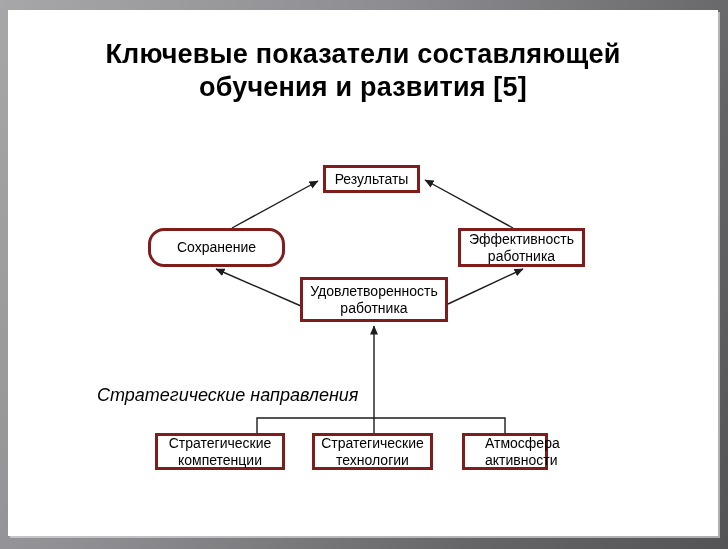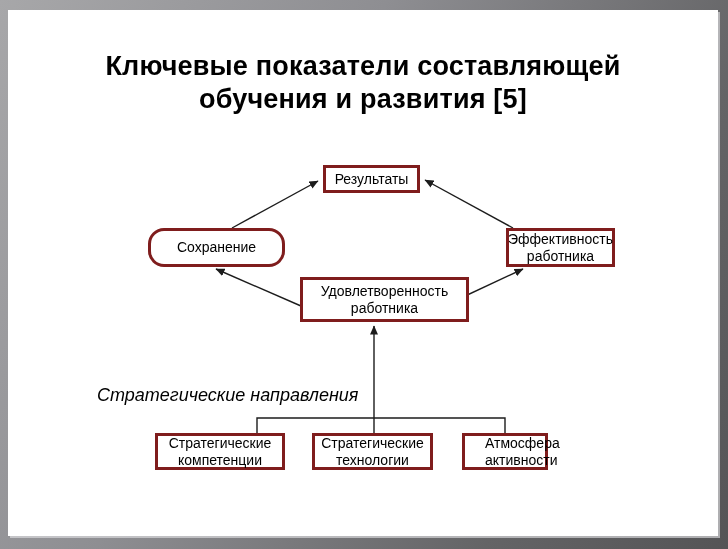--- a/index.html
+++ b/index.html
@@ -8,42 +8,42 @@
     background:linear-gradient(118deg,#a7a7a9 0%,#8e8e92 38%,#646466 76%,#545456 100%);
     font-family:"Liberation Sans", sans-serif;
     color:#000;
   }
   .slide{
     position:absolute;left:8px;top:10px;width:710px;height:526px;
     background:#ffffff;
     box-shadow:2px 2px 0 0 rgba(222,222,226,0.65);
   }
   .title{
-    position:absolute;left:0;right:0;top:28px;margin:12px;
+    position:absolute;left:0;right:0;top:28px;margin:0;
     text-align:center;font-size:27px;font-weight:bold;line-height:33px;
     letter-spacing:0.2px;
   }
   .title .t-line{display:block;}
   .subtitle{
     position:absolute;left:26px;top:119px;margin:0;
     font-size:17px;line-height:21px;white-space:pre-wrap;
   }
   .diagram{position:absolute;left:0;top:0;width:710px;height:526px;}
   .diagram svg{position:absolute;left:0;top:0;}
   .node{
     position:absolute;box-sizing:border-box;
     background:#fff;border:3px solid #7f1d1d;
     display:flex;flex-direction:column;justify-content:center;align-items:center;
     font-size:14px;line-height:17px;text-align:center;
   }
   .node span{display:block;}
   .n-results      {left:315px;top:155px;width:97px; height:28px;}
   .n-retention    {left:140px;top:218px;width:137px;height:39px;border-radius:16px;}
-  .n-effectiveness{left:450px;top:218px;width:109px;height:39px;margin-left:48px;}
-  .n-satisfaction {left:292px;top:267px;width:169px;height:45px;}
+  .n-effectiveness{left:450px;top:218px;width:127px;height:39px;}
+  .n-satisfaction {left:292px;top:267px;width:148px;height:45px;}
   .n-competencies {left:147px;top:423px;width:130px;height:37px;}
   .n-technologies {left:304px;top:423px;width:121px;height:37px;}
   .n-atmosphere   {left:454px;top:423px;width:86px; height:37px;
                    align-items:flex-start;text-align:left;padding-left:20px;}
   .section-label{
     position:absolute;left:89px;top:375px;margin:0;
     font-size:18px;line-height:21px;font-style:italic;
   }
 </style>
 </head>

